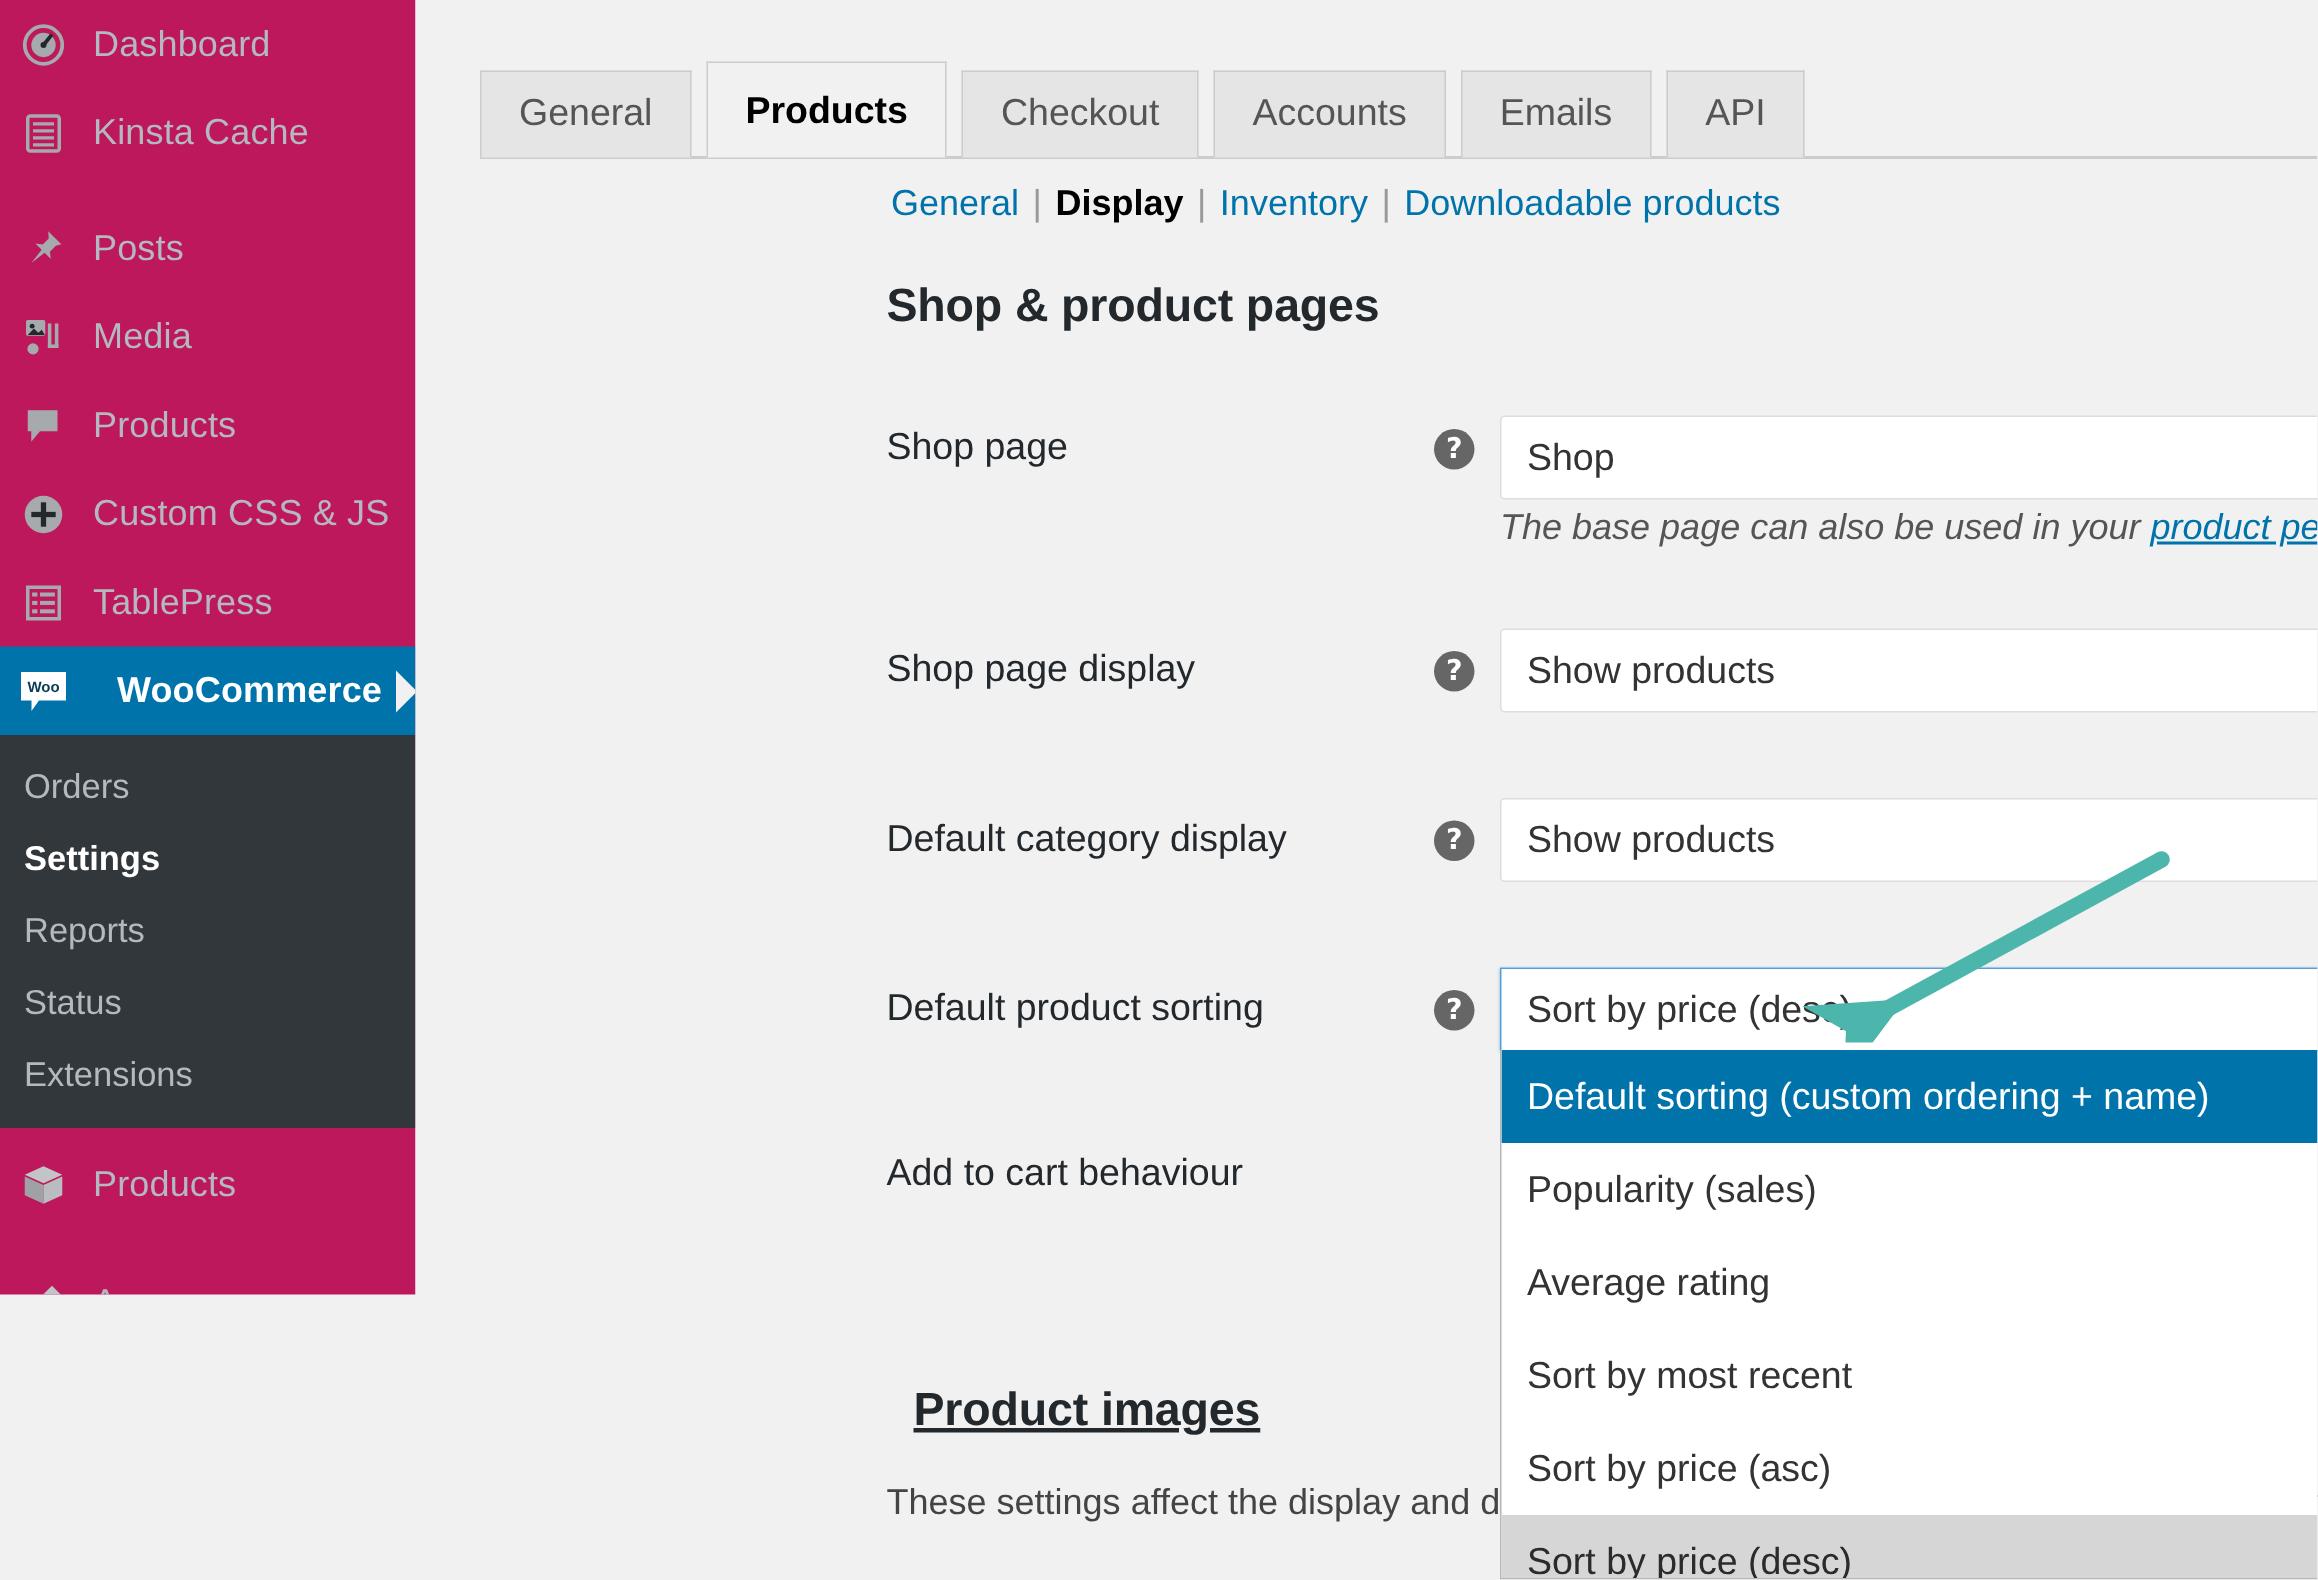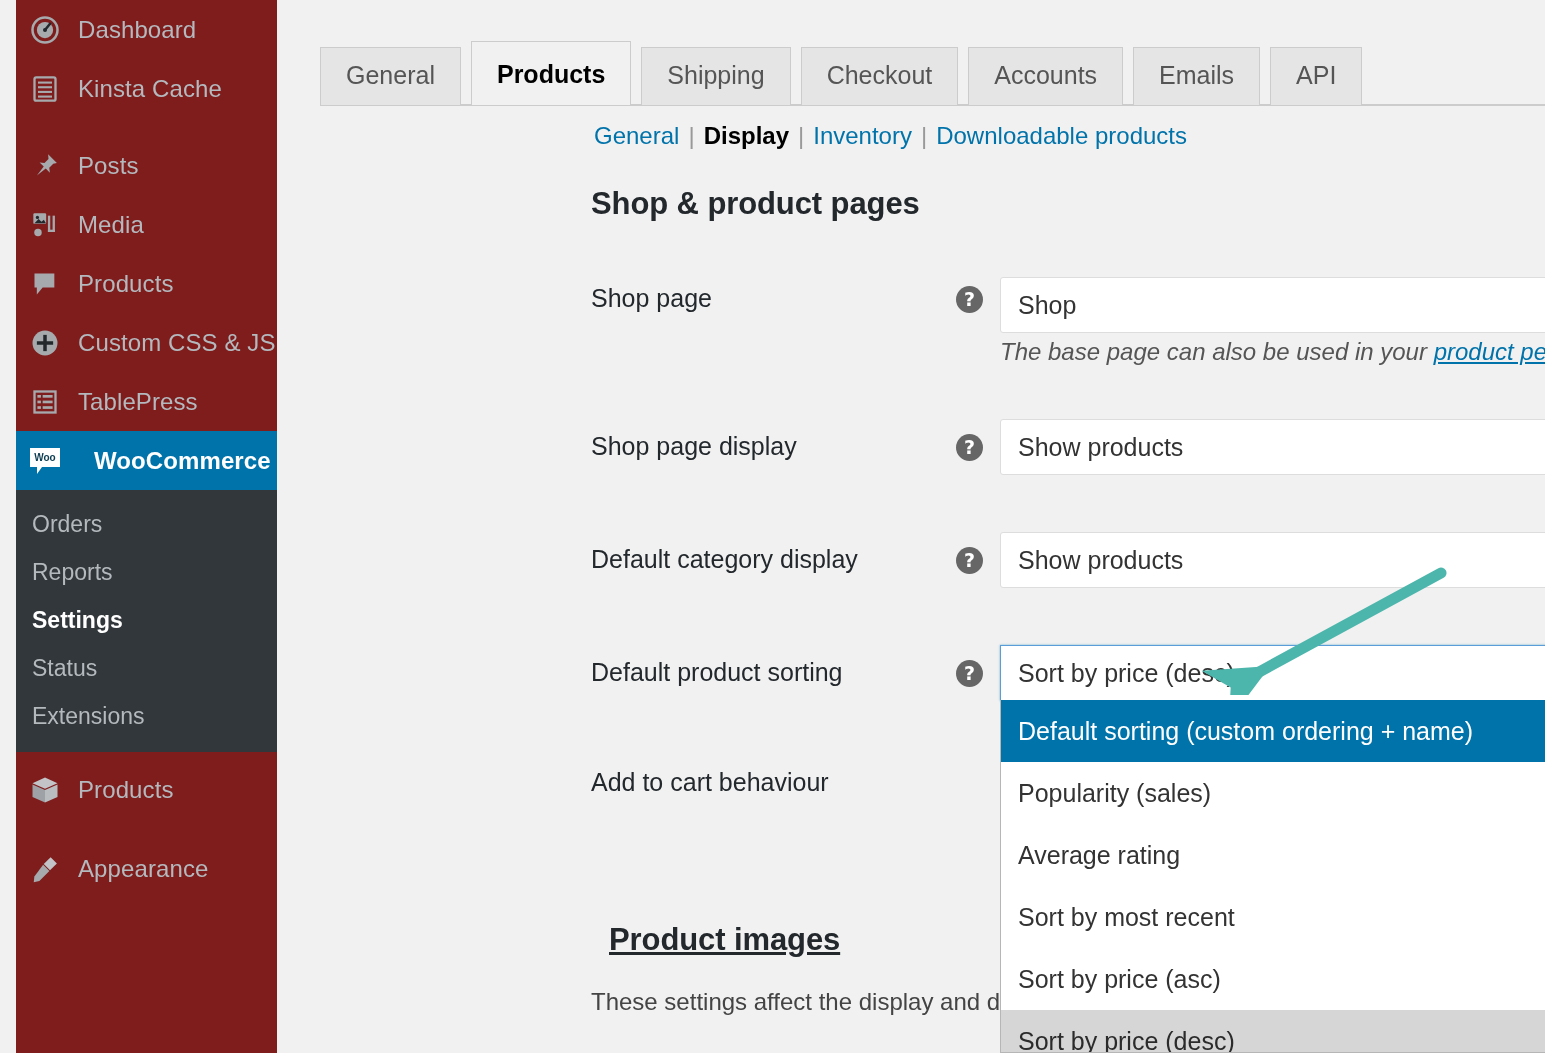--- a/index.html
+++ b/index.html
@@ -14,24 +14,24 @@
 
   #root {
     position: relative;
     width: 1545px;
     height: 1053px;
   }
 
   
   .sidebar {
     position: absolute;
-    left: 16px; top: 0;
+    left: 0; top: 0;
     width: 277px;
-    height: 1053px;
-    background: #7f1d1d;
+    height: 863px;
+    background: #be185d;
     overflow: hidden;
   }
 
   .menu-item {
     position: relative;
     display: flex;
     align-items: center;
     height: 59px;
     padding-left: 12px;
     color: #b4b9be;
@@ -375,22 +375,22 @@
         <svg width="34" height="30" viewBox="0 0 34 30">
           <path d="M2 2 H32 V21 H14 L9 28 V21 H2 Z" fill="#ffffff"></path>
           <text x="17" y="15" font-family="'Liberation Sans', sans-serif" font-size="10" font-weight="700" fill="#0b3d52" text-anchor="middle">Woo</text>
         </svg>
       </span>
       <span class="mi-label">WooCommerce</span>
     </div>
 
     <div class="submenu">
       <span class="submenu-item">Orders</span>
+      <span class="submenu-item active">Settings</span>
       <span class="submenu-item">Reports</span>
-      <span class="submenu-item active">Settings</span>
       <span class="submenu-item">Status</span>
       <span class="submenu-item">Extensions</span>
     </div>
 
     <div class="menu-item" style="margin-top:8px;">
       <span class="mi-icon">
         <svg width="30" height="30" viewBox="0 0 24 24">
           <path d="M12 2 L22 6.5 L12 11 L2 6.5 Z" fill="#c3c4c7"></path>
           <path d="M2 7.5 L12 12 V22 L2 17.5 Z" fill="#9ea1a5"></path>
           <path d="M22 7.5 L12 12 V22 L22 17.5 Z" fill="#babdc0"></path>
@@ -411,21 +411,20 @@
 
   </div>
 
   <div class="content">
 
     <div class="tabs-wrap">
       <div class="tabs-rule"></div>
       <div class="tabs">
         <div class="tab">General</div>
         <div class="tab active">Products</div>
-        <div class="tab">Shipping</div>
         <div class="tab">Checkout</div>
         <div class="tab">Accounts</div>
         <div class="tab">Emails</div>
         <div class="tab">API</div>
       </div>
     </div>
 
     <div class="subnav">
       <a>General</a>
       <span class="sep">|</span>

